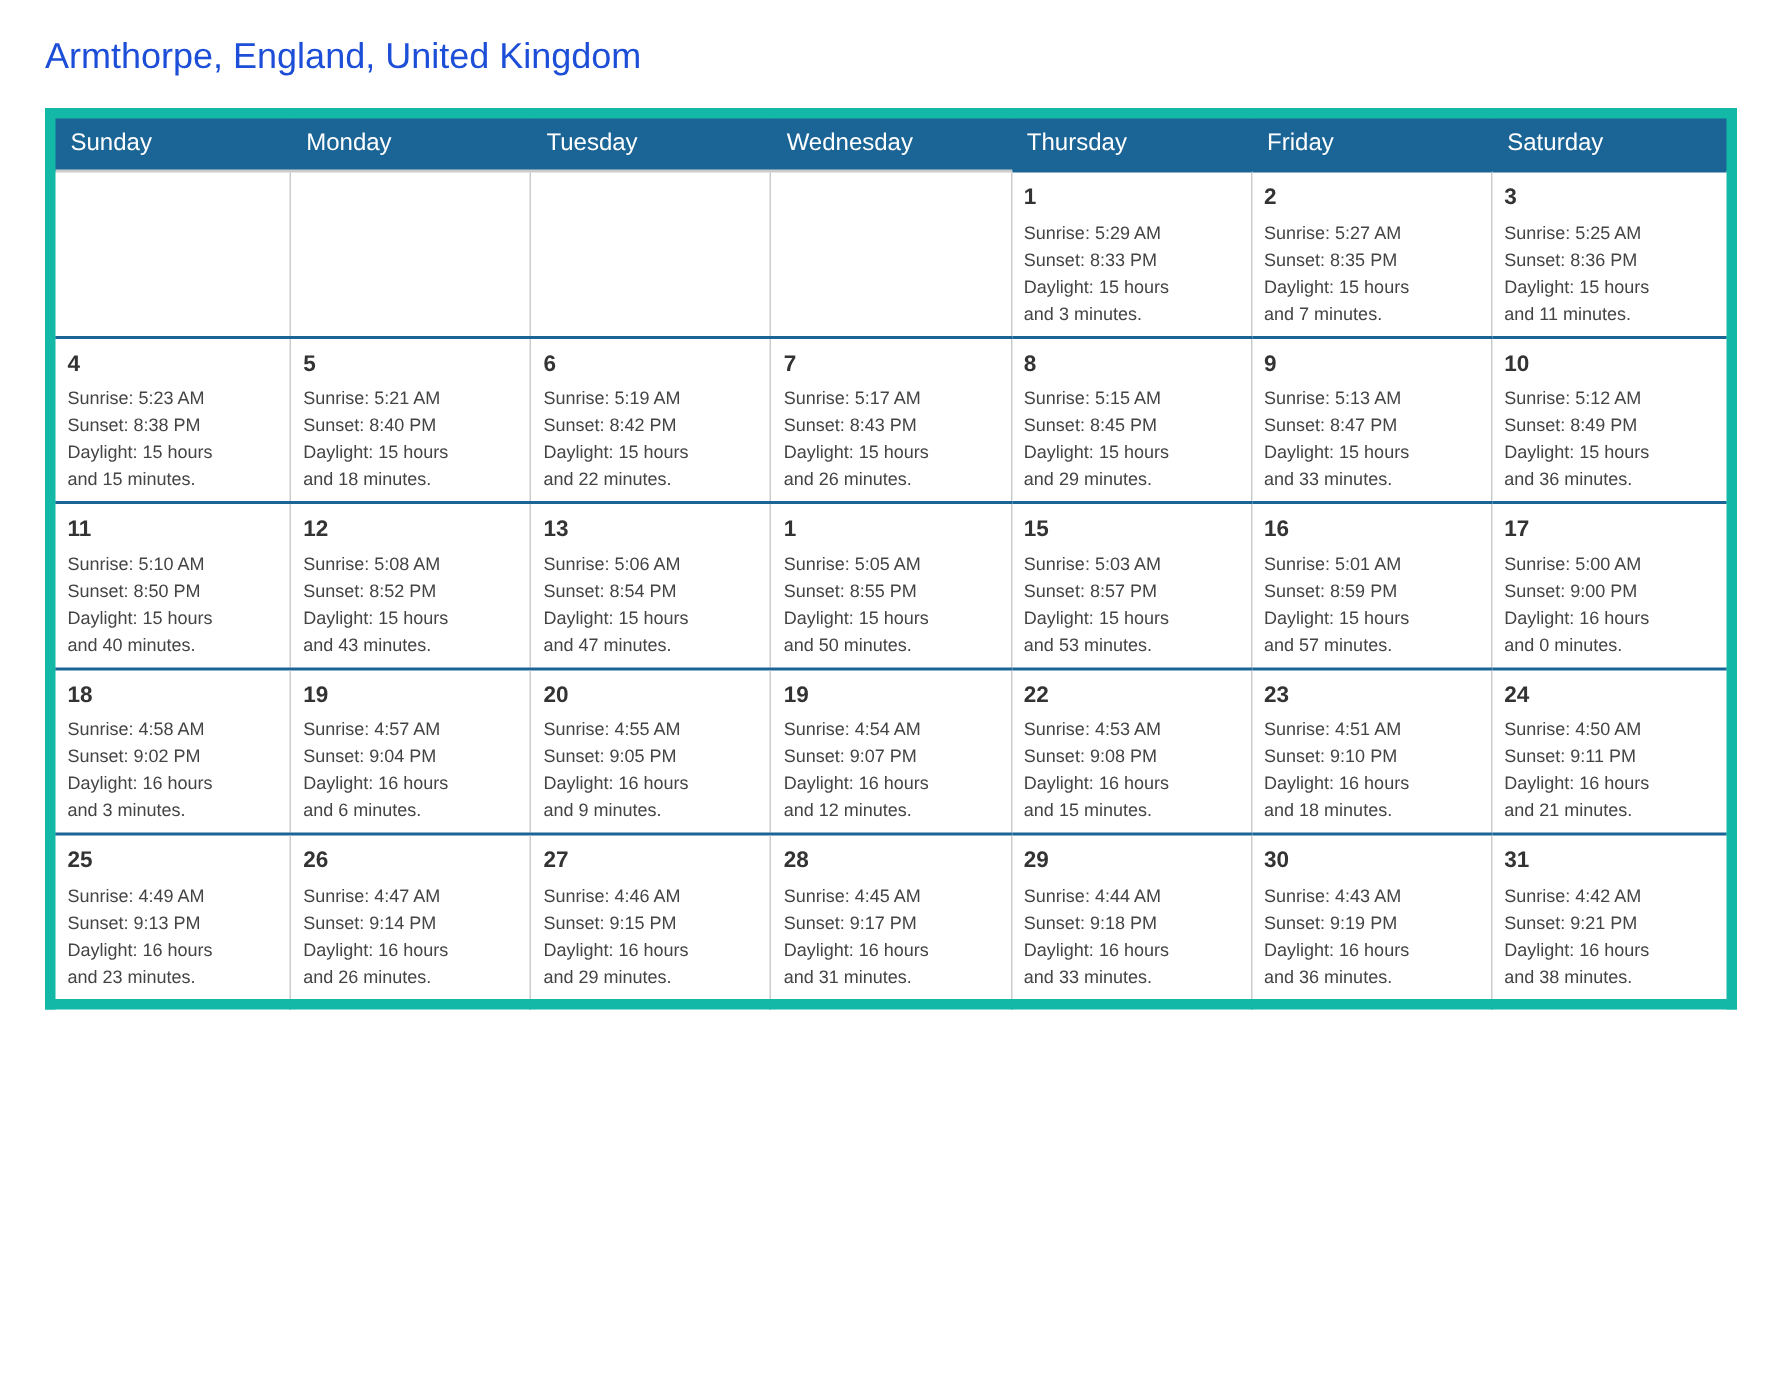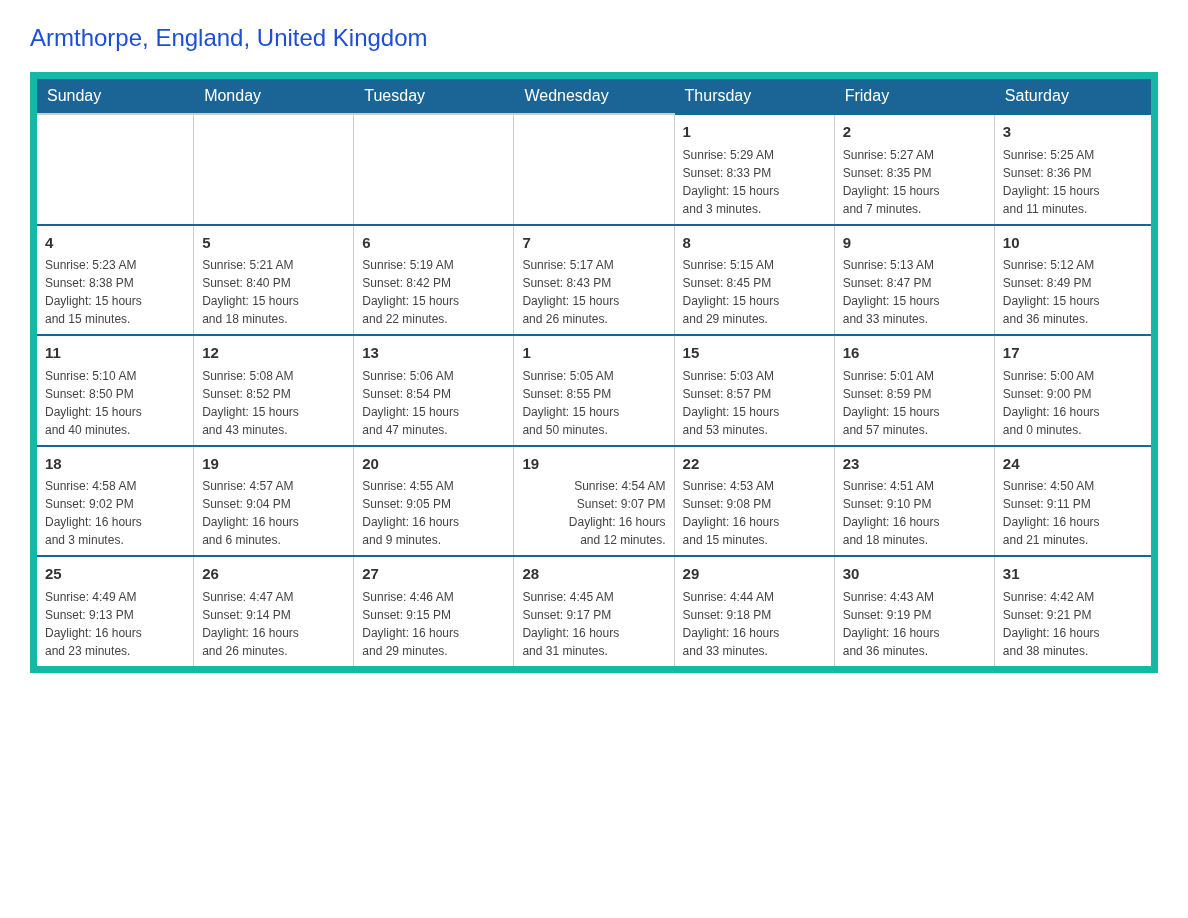--- a/index.html
+++ b/index.html
@@ -267,21 +267,21 @@
         </td>
         <td>
           <span class="day-number">20</span>
           <div class="day-info" style="white-space: pre-line;">Sunrise: 4:55 AM
 Sunset: 9:05 PM
 Daylight: 16 hours
 and 9 minutes.</div>
         </td>
         <td>
           <span class="day-number">19</span>
-          <div class="day-info" style="white-space: pre-line; text-align: right;">Sunrise: 4:54 AM
+          <div class="day-info" style="white-space: pre-line;">Sunrise: 4:54 AM
 Sunset: 9:07 PM
 Daylight: 16 hours
 and 12 minutes.</div>
         </td>
         <td>
           <span class="day-number">22</span>
           <div class="day-info" style="white-space: pre-line;">Sunrise: 4:53 AM
 Sunset: 9:08 PM
 Daylight: 16 hours
 and 15 minutes.</div>

